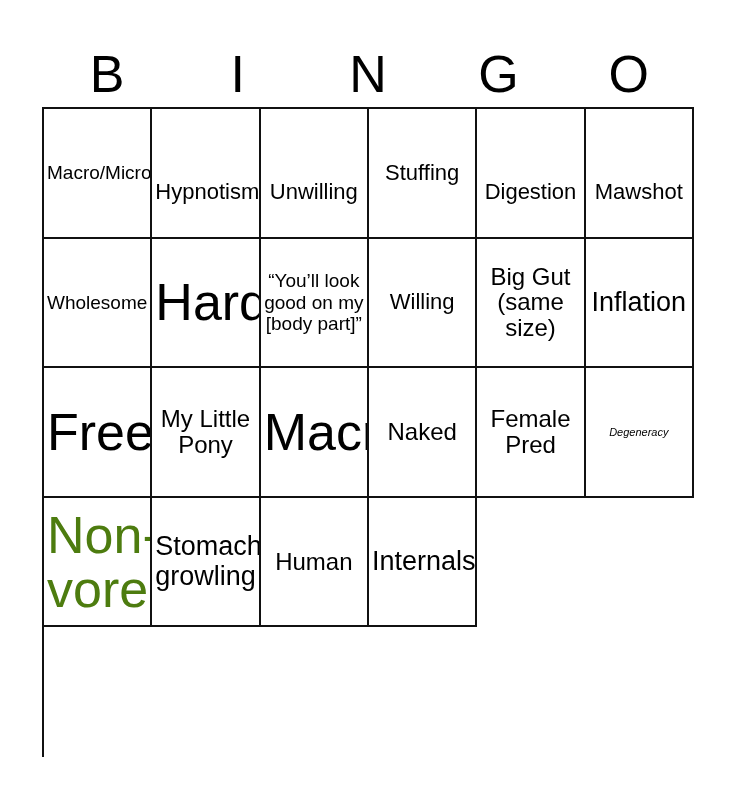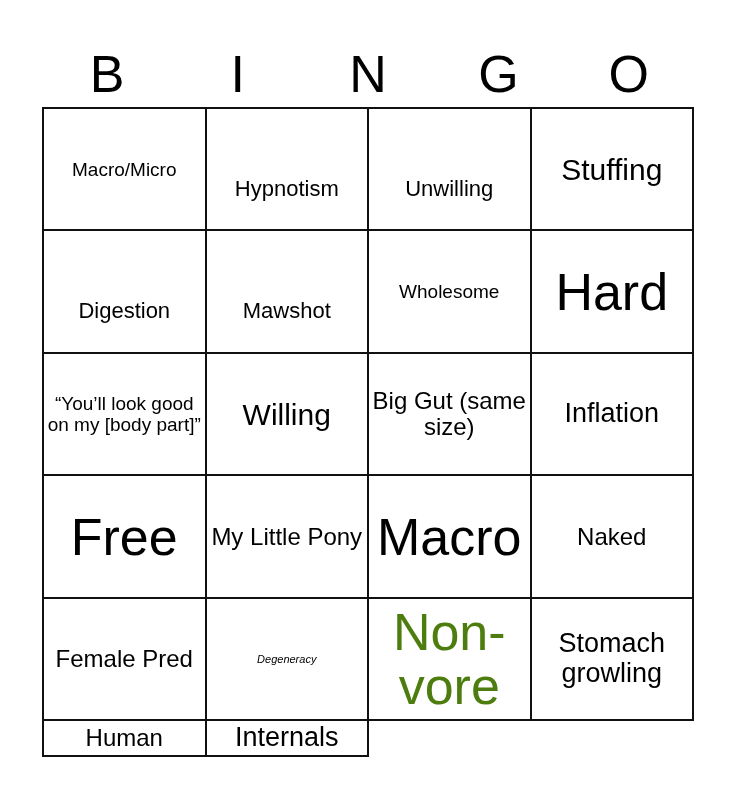--- a/index.html
+++ b/index.html
@@ -49,21 +49,21 @@
   .grid {
     position: absolute;
     left: 42px;
     top: 107px;
     width: 652px;
     height: 650px;
     box-sizing: border-box;
     border-top: 2px solid #111111;
     border-left: 2px solid #111111;
     display: grid;
-    grid-template-columns: repeat(4, 1fr);
+    grid-template-columns: repeat(6, 1fr);
     grid-template-rows: repeat(5, 1fr);
   }
 
   .cell {
     box-sizing: border-box;
     border-right: 2px solid #111111;
     border-bottom: 2px solid #111111;
     display: flex;
     align-items: center;
     justify-content: center;
@@ -79,21 +79,21 @@
     line-height: 1.06;
     word-break: normal;
     hyphens: none;
   }
 
   
   .fs-xs   { font-size: 11px; line-height: 1.15; font-style: italic; }
   .fs-sm   { font-size: 19px; line-height: 1.12; }
   .fs-md   { font-size: 22px; line-height: 1.12; margin-top: 40px; }
   .fs-lg   { font-size: 27px; line-height: 1.10; }
-  .fs-xl   { font-size: 30px; line-height: 1.10; }
+  .fs-xl   { font-size: 22px; line-height: 1.10; }
   .fs-xxl  { font-size: 24px; line-height: 1.08; }
   .fs-huge { font-size: 52px; line-height: 1.04; }
 </style>
 </head>
 <body>
 
 <div class="card">
 
   <div class="header-row">
     <div class="header-cell">B</div>

